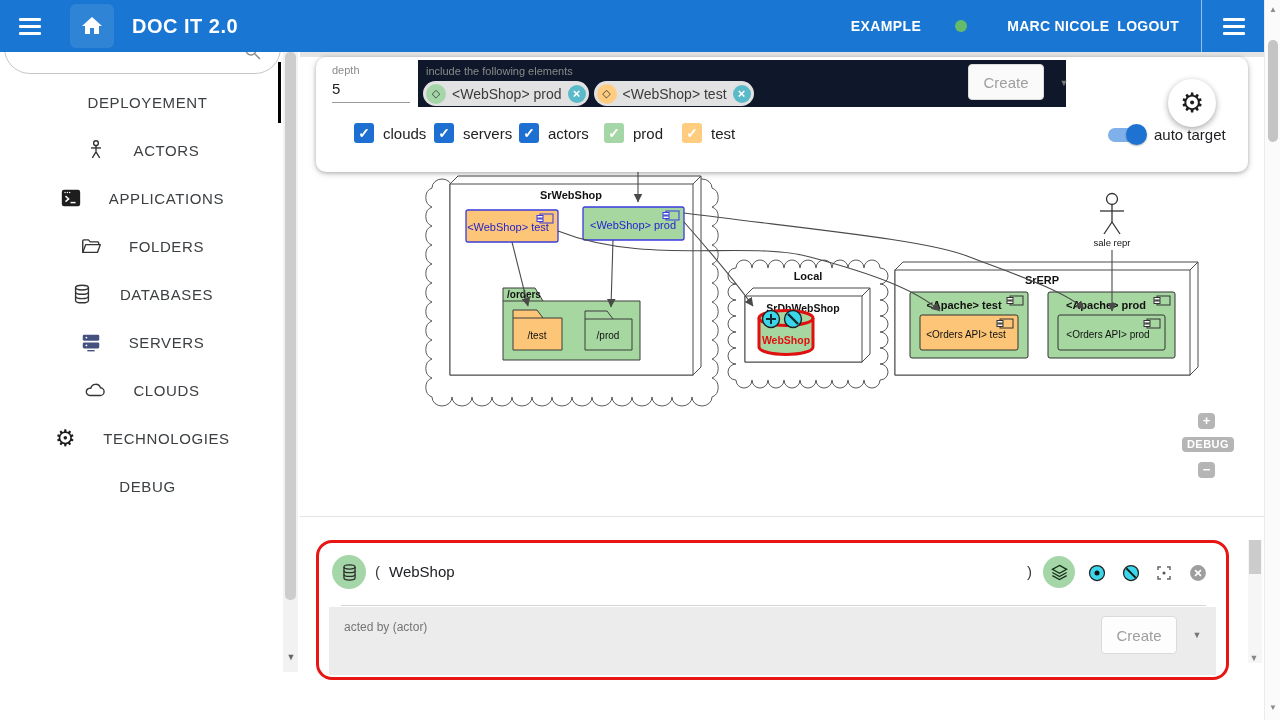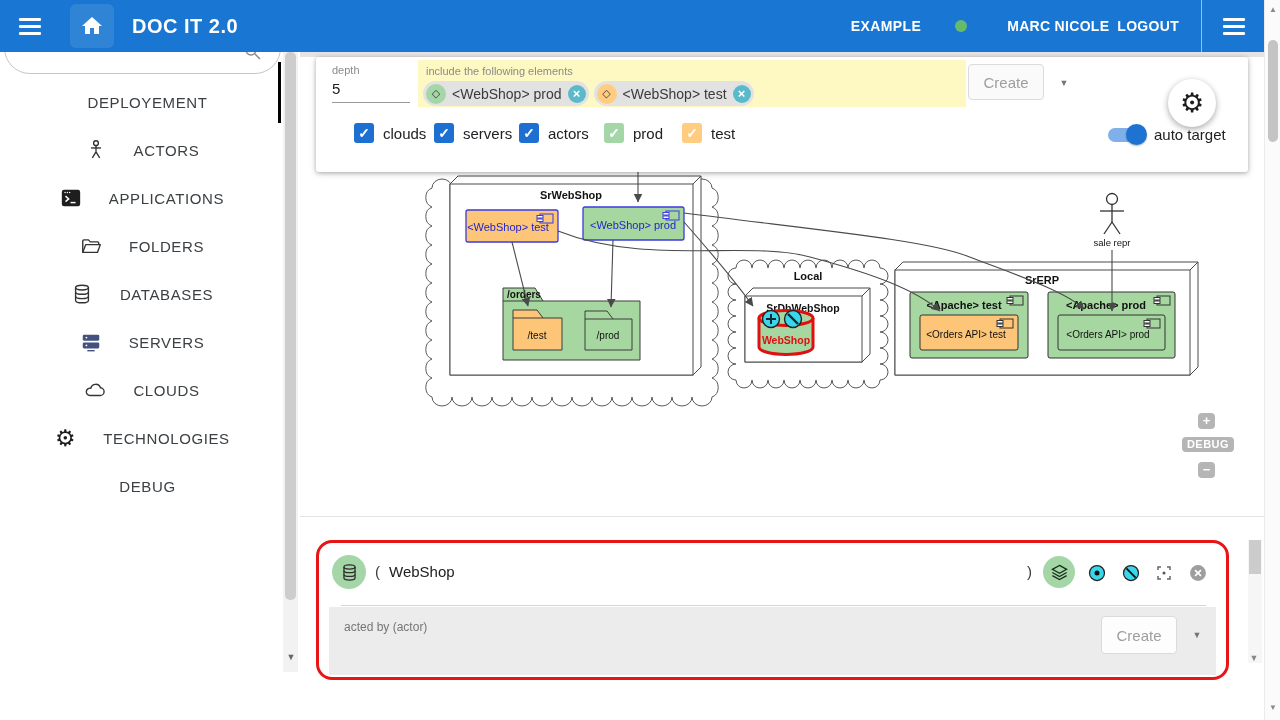--- a/index.html
+++ b/index.html
@@ -28,25 +28,25 @@
   .nav-label { font-size:15px; color:#3c4043; letter-spacing:0.6px;padding-left:12px; }
   .nav-icon { width:24px; height:24px; display:flex; align-items:center; justify-content:center; }
   .gear-glyph { font-size:23px; color:#1d1d1d; line-height:1; }
   .side-thumb-black { position:absolute; left:278px; top:10px; width:3px; height:61px; background:#000; }
   .side-scroll-track { position:absolute; left:283px; top:0; width:15px; height:620px; background:#f2f2f2; }
   .side-scroll-thumb { position:absolute; left:285px; top:0; width:11px; height:548px; background:#cdcdcd; border-radius:5px; }
   .side-scroll-down { position:absolute; left:285px; top:598px; width:12px; height:14px; color:#666; font-size:9px; text-align:center; line-height:14px; cursor:pointer; }
 
   
   .topstrip { position:absolute; left:300px; top:52px; width:964px; height:5px; background:#e4e4e4; }
-  .filter-card { position:absolute; left:316px; top:57px; width:932px; height:115px; background:#fff; border-radius:3px; box-shadow:0 1px 4px rgba(0,0,0,0.28), 0 2px 8px rgba(0,0,0,0.10); z-index:6; }
+  .filter-card { position:absolute; left:316px; top:57px; width:932px; height:115px; background:#fff; border-radius:10px; box-shadow:0 1px 4px rgba(0,0,0,0.28), 0 2px 8px rgba(0,0,0,0.10); z-index:6; }
   .depth-label { position:absolute; left:16px; top:7px; font-size:11px; color:#8a8a8a; }
   .depth-value { position:absolute; left:16px; top:23px; font-size:15px; color:#202124; }
   .depth-underline { position:absolute; left:16px; top:45px; width:78px; height:1px; background:#9a9a9a; }
-  .include-panel { position:absolute; left:102px; top:3px; width:548px; height:47px; background:#fef9c3; }
+  .include-panel { position:absolute; left:102px; top:3px; width:648px; height:47px; background:#0f172a; }
   .include-label { position:absolute; left:8px; top:5px; font-size:11px; color:#8a8a8a; }
   .chips { position:absolute; left:5px; top:21px; display:flex; gap:5px; }
   .chip { height:25px; border-radius:13px; background:#e2e2e2; display:flex; align-items:center; padding:0 3px 0 3px; }
   .chip-lead { width:20px; height:20px; border-radius:50%; display:flex; align-items:center; justify-content:center; font-size:11px; color:#333; }
   .chip-lead.green { background:#a5d6a7; }
   .chip-lead.orange { background:#ffcc80; }
   .chip-label { font-size:14px; color:#3a3a3a; padding:0 6px 0 6px; }
   .chip-x { width:18px; height:18px; border-radius:50%; background:#5bbac9; color:#fff; font-size:13px; font-weight:bold; display:flex; align-items:center; justify-content:center; cursor:pointer; line-height:1; }
   .create-btn { position:absolute; left:652px; top:7px; width:76px; height:36px; background:#fafafa; border:1px solid #dbdbdb; border-radius:4px; font-size:15px; color:#9e9e9e; cursor:pointer; font-family:"Liberation Sans",sans-serif; }
   .create-caret { position:absolute; left:736px; top:16px; width:20px; height:20px; background:transparent; border:none; color:#757575; font-size:9px; cursor:pointer; }

